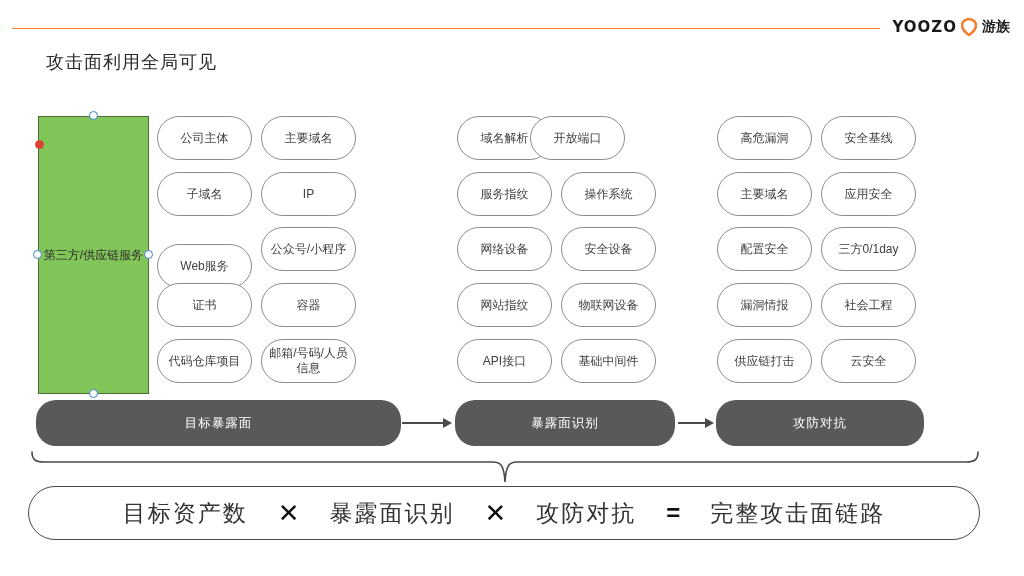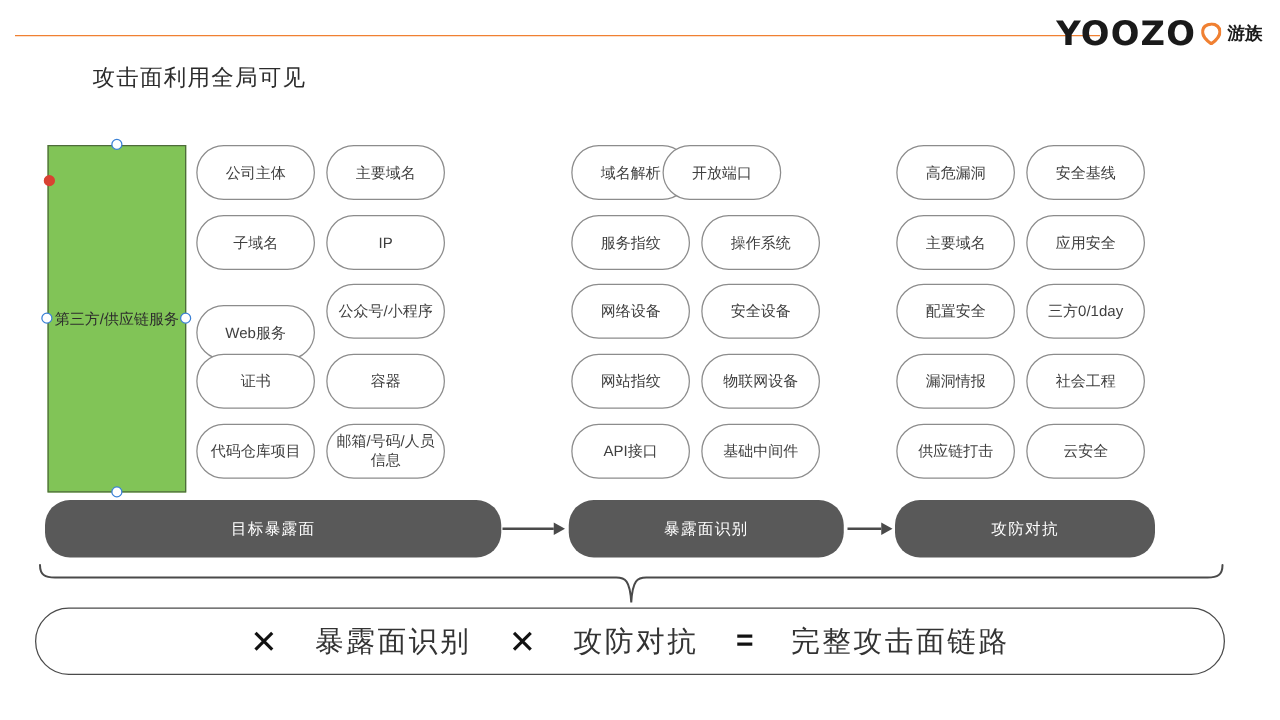--- a/index.html
+++ b/index.html
@@ -31,21 +31,21 @@
     top: 12px;
     height: 30px;
     display: flex;
     align-items: center;
     gap: 4px;
     letter-spacing: 0px;
   }
   #brand-logo .yz-word {
     font-family: "DejaVu Sans", sans-serif;
     font-weight: bold;
-    font-size: 27px;
+    font-size: 15px;
     letter-spacing: 1px;
     color: #1a1a1a;
   }
   #brand-logo .yz-pin {
     width: 16px;
     height: 18px;
     position: relative;
     margin: 0 1px 0 0;
   }
   #brand-logo .yz-pin svg { display:block; }
@@ -56,21 +56,20 @@
     letter-spacing: 0px;
   }
 
   #page-title {
     position: absolute;
     left: 46px;
     top: 50px;
     font-size: 18px;
     color: #2b2b2b;
     letter-spacing: 1px;
-    margin-left: 28px;
   }
 
   
   #green-block {
     position: absolute;
     left: 38px;
     top: 116px;
     width: 111px;
     height: 278px;
     background: #81c457;
@@ -326,19 +325,20 @@
 </div>
 
 <div id="brace">
   <svg width="950" height="34" viewBox="0 0 950 34" preserveAspectRatio="none">
     <path d="M2 2 C2 10, 6 12, 14 12 L463 12 C470 12, 474 14, 475 32
              C476 14, 480 12, 487 12 L936 12 C944 12, 948 10, 948 2" fill="none" stroke="#4a4a4a" stroke-width="1.6" stroke-linecap="round"></path>
   </svg>
 </div>
 
 <div id="formula-box">
+  <span class="f-term">目标资产数</span>
   <span class="f-op">✕</span>
   <span class="f-term">暴露面识别</span>
   <span class="f-op">✕</span>
   <span class="f-term">攻防对抗</span>
   <span class="f-op eq">=</span>
   <span class="f-term">完整攻击面链路</span>
 </div>
 
 </body></html>

